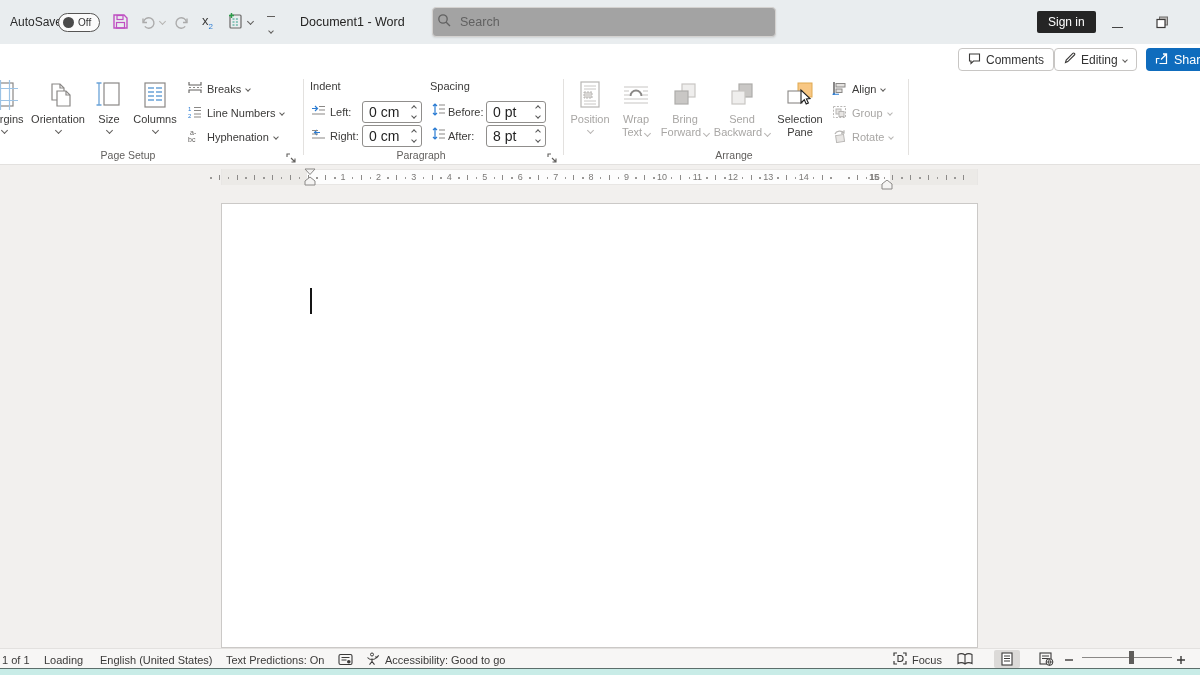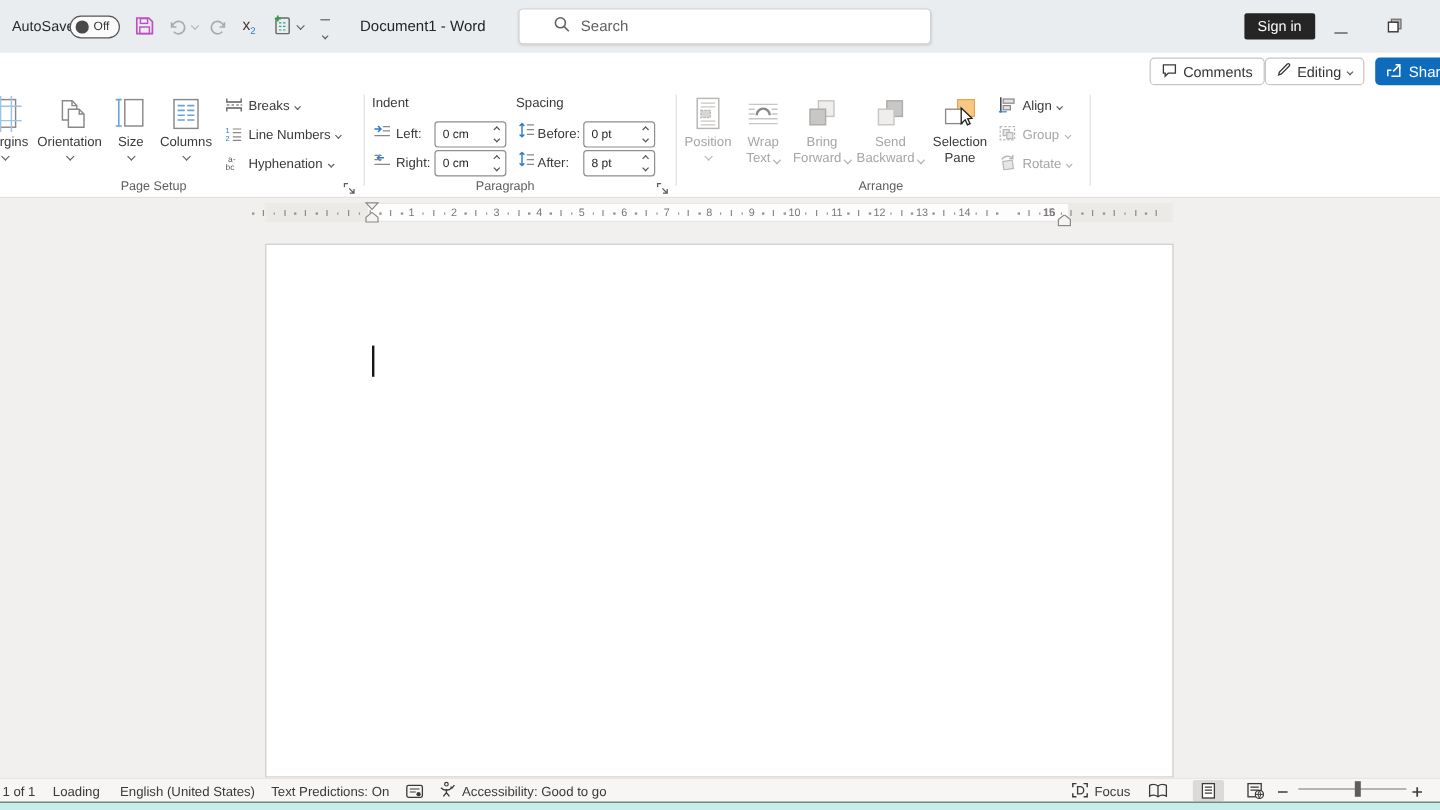--- a/index.html
+++ b/index.html
@@ -6,21 +6,21 @@
   html,body{width:1200px;height:675px;overflow:hidden;}
   .screen{position:relative;width:1200px;height:675px;background:#fff;}
   .abs{position:absolute;}
 
   
   .titlebar{position:absolute;left:0;top:0;width:1200px;height:44px;background:var(--titlebar-bg,#e9edef);}
   .tb-text{font-size:12px;color:#2b2b2b;}
   .toggle{position:absolute;left:58px;top:13px;width:42px;height:19px;border:1px solid #565554;border-radius:10px;background:#fbfbfb;display:flex;align-items:center;padding:0 4px;gap:4px;cursor:pointer;}
   .toggle .knob{width:11px;height:11px;border-radius:50%;background:#4a4a4a;}
   .toggle .state{font-size:10px;color:#333;}
-  .search{position:absolute;left:432px;top:7px;width:344px;height:30px;background:#ffffff;border:1px solid #d4d2d0;border-radius:4px;box-shadow:0 1px 2px rgba(0,0,0,.10);display:flex;align-items:center;padding-left:28px;gap:9px;}
+  .search{position:absolute;left:432px;top:7px;width:344px;height:30px;background:#a3a3a3;border:1px solid #d4d2d0;border-radius:4px;box-shadow:0 1px 2px rgba(0,0,0,.10);display:flex;align-items:center;padding-left:4px;gap:9px;}
   .search input{border:none;outline:none;font-size:12.5px;color:#444;width:260px;background:transparent;}
   .search input::placeholder{color:#616161;}
   .signin{position:absolute;left:1037px;top:11px;height:22px;padding:0 11px;background:#252525;color:#fff;font-size:12px;border-radius:2px;display:flex;align-items:center;cursor:pointer;}
   .chv{display:inline-block;width:5px;height:5px;border-right:1.3px solid currentColor;border-bottom:1.3px solid currentColor;transform:rotate(45deg);}
 
   
   .tabrow{position:absolute;left:0;top:44px;width:1200px;height:29px;background:#fff;display:flex;align-items:center;padding-left:14px;}
   .tab{position:relative;height:29px;display:flex;align-items:center;padding:0 11px;font-size:12.5px;color:#444;cursor:pointer;}
   .tab.active{color:#174f85;font-weight:bold;}
   .tab.active::after{content:"";position:absolute;left:10px;right:10px;bottom:1px;height:3px;border-radius:2px;background:var(--accent,#185abd);}
@@ -37,21 +37,21 @@
   .menurow{position:absolute;display:flex;align-items:center;gap:5px;font-size:11px;color:#3b3a39;height:17px;cursor:pointer;}
   .menurow.disabled{color:#a8a6a4;cursor:default;}
   .menurow .chv{width:4px;height:4px;color:#605e5c;}
   .menurow.disabled .chv{color:#b8b6b4;}
   .grplabel{position:absolute;top:76px;font-size:10.5px;color:#605e5c;text-align:center;}
   .launcher{position:absolute;top:77px;width:11px;height:11px;cursor:pointer;}
   .vsep{position:absolute;top:6px;width:1px;height:76px;background:#e3e1df;}
   .ribheading{position:absolute;font-size:11px;color:#3b3a39;}
   .fieldlabel{position:absolute;font-size:11px;color:#3b3a39;}
   .spin{position:absolute;width:60px;height:22px;border:1px solid #908e8c;border-radius:3px;background:#fff;display:flex;align-items:center;overflow:hidden;}
-  .spin input{flex:1;border:none;outline:none;font-size:10px;color:#1f1f1f;padding-left:6px;width:38px;background:transparent;}
+  .spin input{flex:1;border:none;outline:none;font-size:14px;color:#1f1f1f;padding-left:6px;width:38px;background:transparent;}
   .spin .arrows{width:15px;display:flex;flex-direction:column;align-items:center;justify-content:center;gap:4px;color:#555;cursor:pointer;}
   .spin .arrows .up{transform:rotate(-135deg);}
   .spin .arrows .dn{transform:rotate(45deg);}
   .spin .arrows .chv{width:4px;height:4px;}
 
   
   .docarea{position:absolute;left:0;top:165px;width:1200px;height:483px;background:#f2f0ee;}
   .rulerwrap{position:absolute;left:0;top:3px;width:1200px;height:20px;}
   .rulerband{position:absolute;left:221px;top:1px;width:757px;height:16px;background:#fdfdfd;border:1px solid #e8e6e4;}
   .rmargin{position:absolute;top:1px;height:16px;background:#eceae7;}

